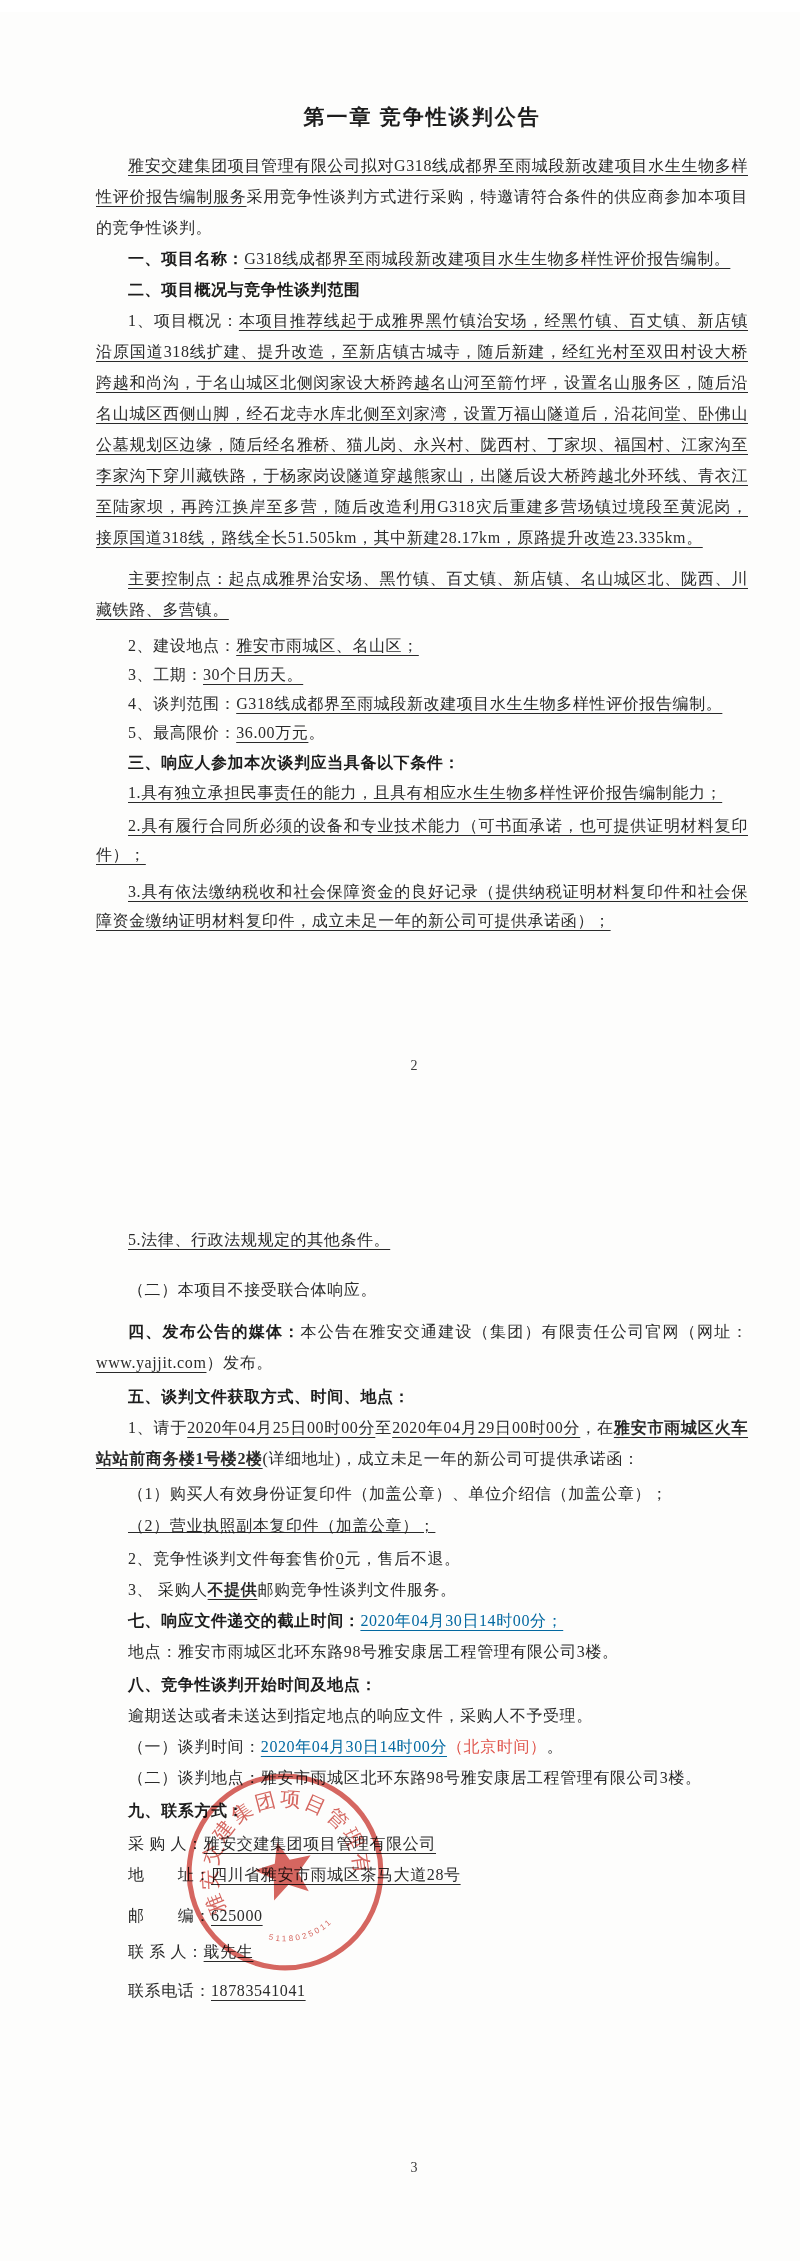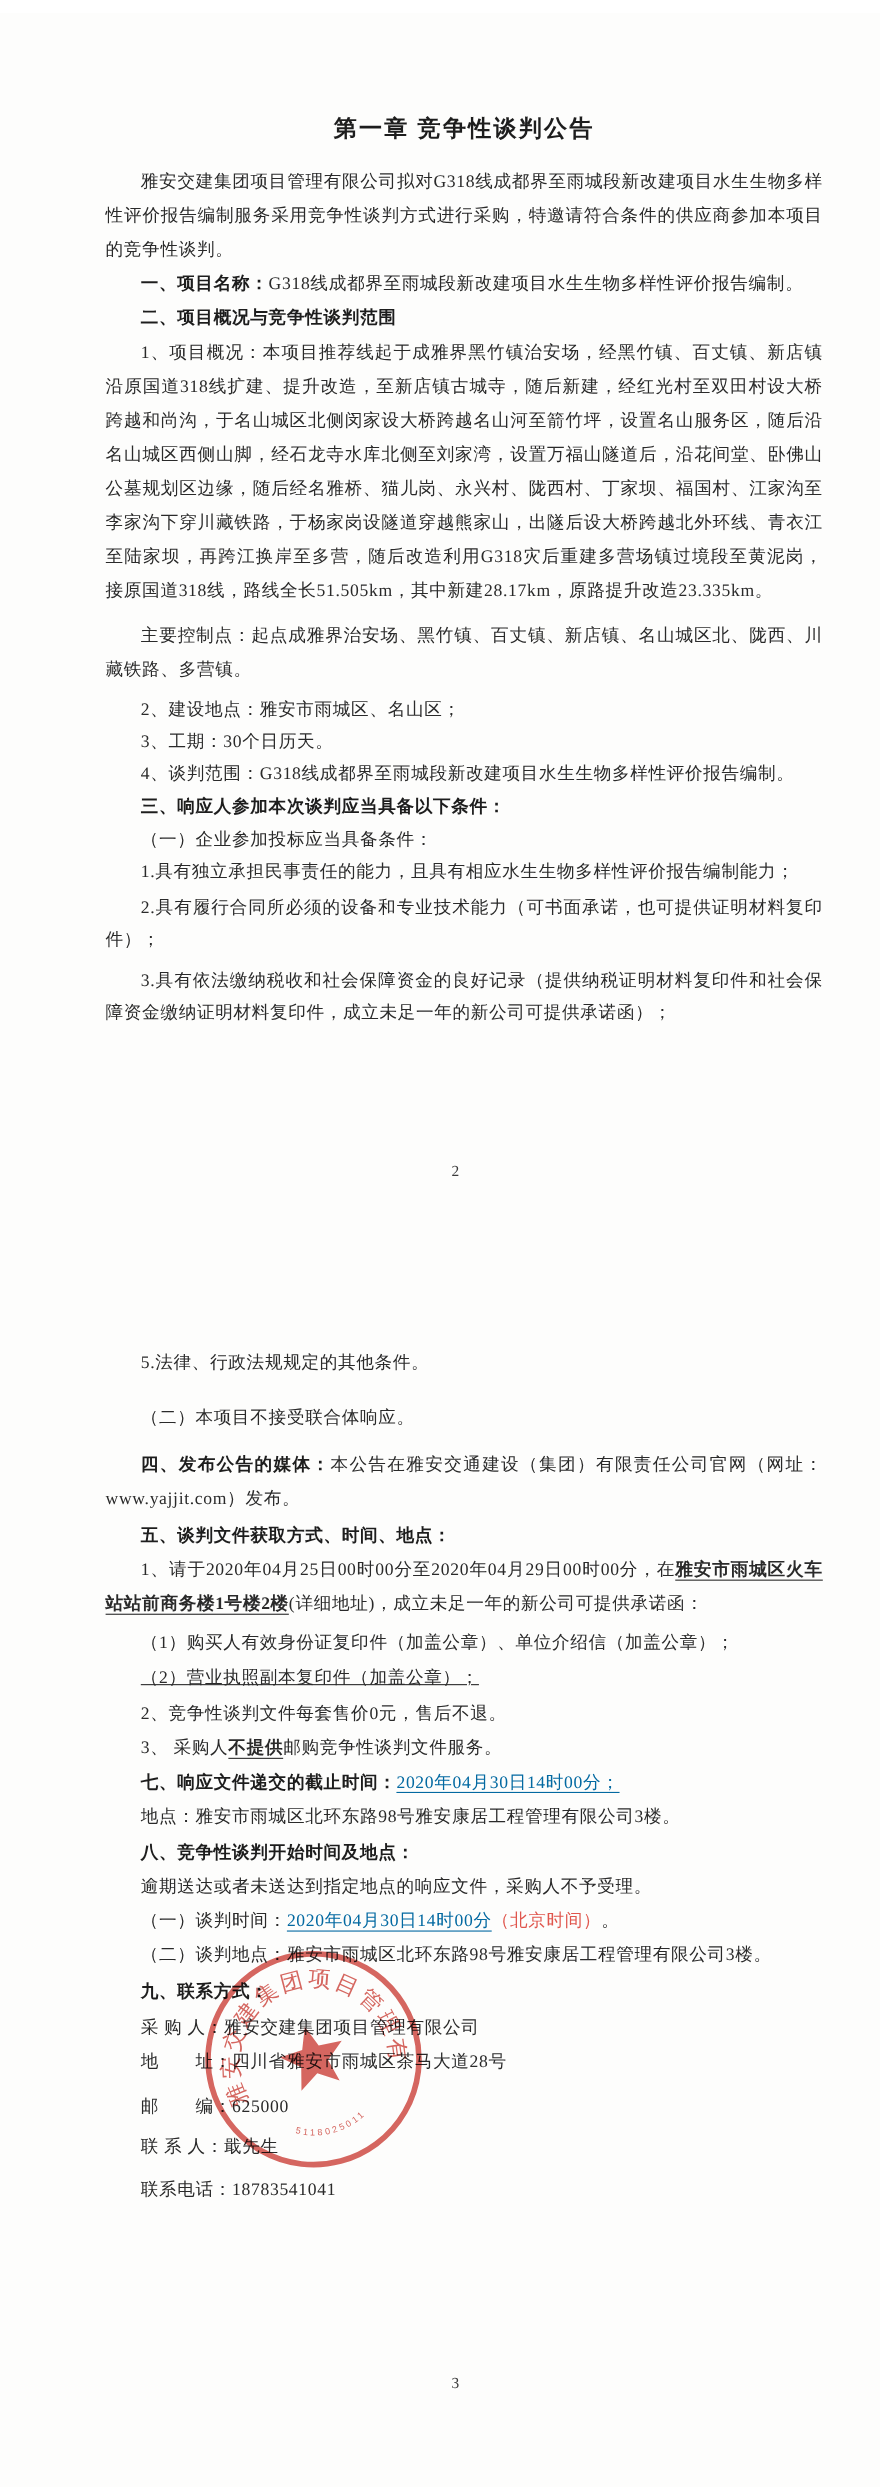--- a/index.html
+++ b/index.html
@@ -25,21 +25,21 @@
     margin:0;
     font-size:16px;
     line-height:31px;
     text-indent:2em;
     text-align:justify;
     letter-spacing:0.6px;
     color:#2a2a2a;
   }
   .p1 .tight{line-height:29px;}
   .b{font-weight:bold;color:#1d1d1d;}
-  .u{text-underline-offset:4px;text-decoration-thickness:1px;}
+  .u{text-decoration:underline;text-underline-offset:4px;text-decoration-thickness:1px;}
   .bu{font-weight:bold;text-decoration:underline;text-underline-offset:4px;}
   .red{color:#e0564d;}
   .redu{color:#0369a1;text-decoration:underline;text-underline-offset:4px;}
   .mt-ctrl{margin-top:10px;}
   .mt-loc{margin-top:6px;}
   .mt1{margin-top:1px;text-decoration:underline;}
   .mt2{margin-top:2px;}
   .mt3{margin-top:3px;}
   .mt4{margin-top:4px;}
   .mt5{margin-top:5px;}
@@ -83,24 +83,24 @@
     <p class="para"><span>1、项目概况：</span><span class="u">本项目推荐线起于成雅界黑竹镇治安场，经黑竹镇、百丈镇、新店镇沿原国道318线扩建、提升改造，至新店镇古城寺，随后新建，经红光村至双田村设大桥跨越和尚沟，于名山城区北侧闵家设大桥跨越名山河至箭竹坪，设置名山服务区，随后沿名山城区西侧山脚，经石龙寺水库北侧至刘家湾，设置万福山隧道后，沿花间堂、卧佛山公墓规划区边缘，随后经名雅桥、猫儿岗、永兴村、陇西村、丁家坝、福国村、江家沟至李家沟下穿川藏铁路，于杨家岗设隧道穿越熊家山，出隧后设大桥跨越北外环线、青衣江至陆家坝，再跨江换岸至多营，随后改造利用G318灾后重建多营场镇过境段至黄泥岗，接原国道318线，路线全长51.505km，其中新建28.17km，原路提升改造23.335km。</span></p>
 
     <p class="para mt-ctrl"><span class="u">主要控制点：起点成雅界治安场、黑竹镇、百丈镇、新店镇、名山城区北、陇西、川藏铁路、多营镇。</span></p>
 
     <p class="para tight mt-loc"><span>2、建设地点：</span><span class="u">雅安市雨城区、名山区；</span></p>
 
     <p class="para tight"><span>3、工期：</span><span class="u">30个日历天。</span></p>
 
     <p class="para tight"><span>4、谈判范围：</span><span class="u">G318线成都界至雨城段新改建项目水生生物多样性评价报告编制。</span></p>
 
+    <p class="para tight"><span>5、最高限价：</span><span class="u">36.00万元</span><span>。</span></p>
 
     <p class="para b">三、响应人参加本次谈判应当具备以下条件：</p>
 
-    <p class="para tight"><span class="u">（一）企业参加投标应当具备条件：</span></p>
 
     <p class="para tight"><span class="u">1.具有独立承担民事责任的能力，且具有相应水生生物多样性评价报告编制能力；</span></p>
 
     <p class="para tight mt4"><span class="u">2.具有履行合同所必须的设备和专业技术能力（可书面承诺，也可提供证明材料复印件）；</span></p>
 
     <p class="para tight mt8"><span class="u">3.具有依法缴纳税收和社会保障资金的良好记录（提供纳税证明材料复印件和社会保障资金缴纳证明材料复印件，成立未足一年的新公司可提供承诺函）；</span></p>
 
 
     <div class="pagenum pn2">2</div>
   </div>

